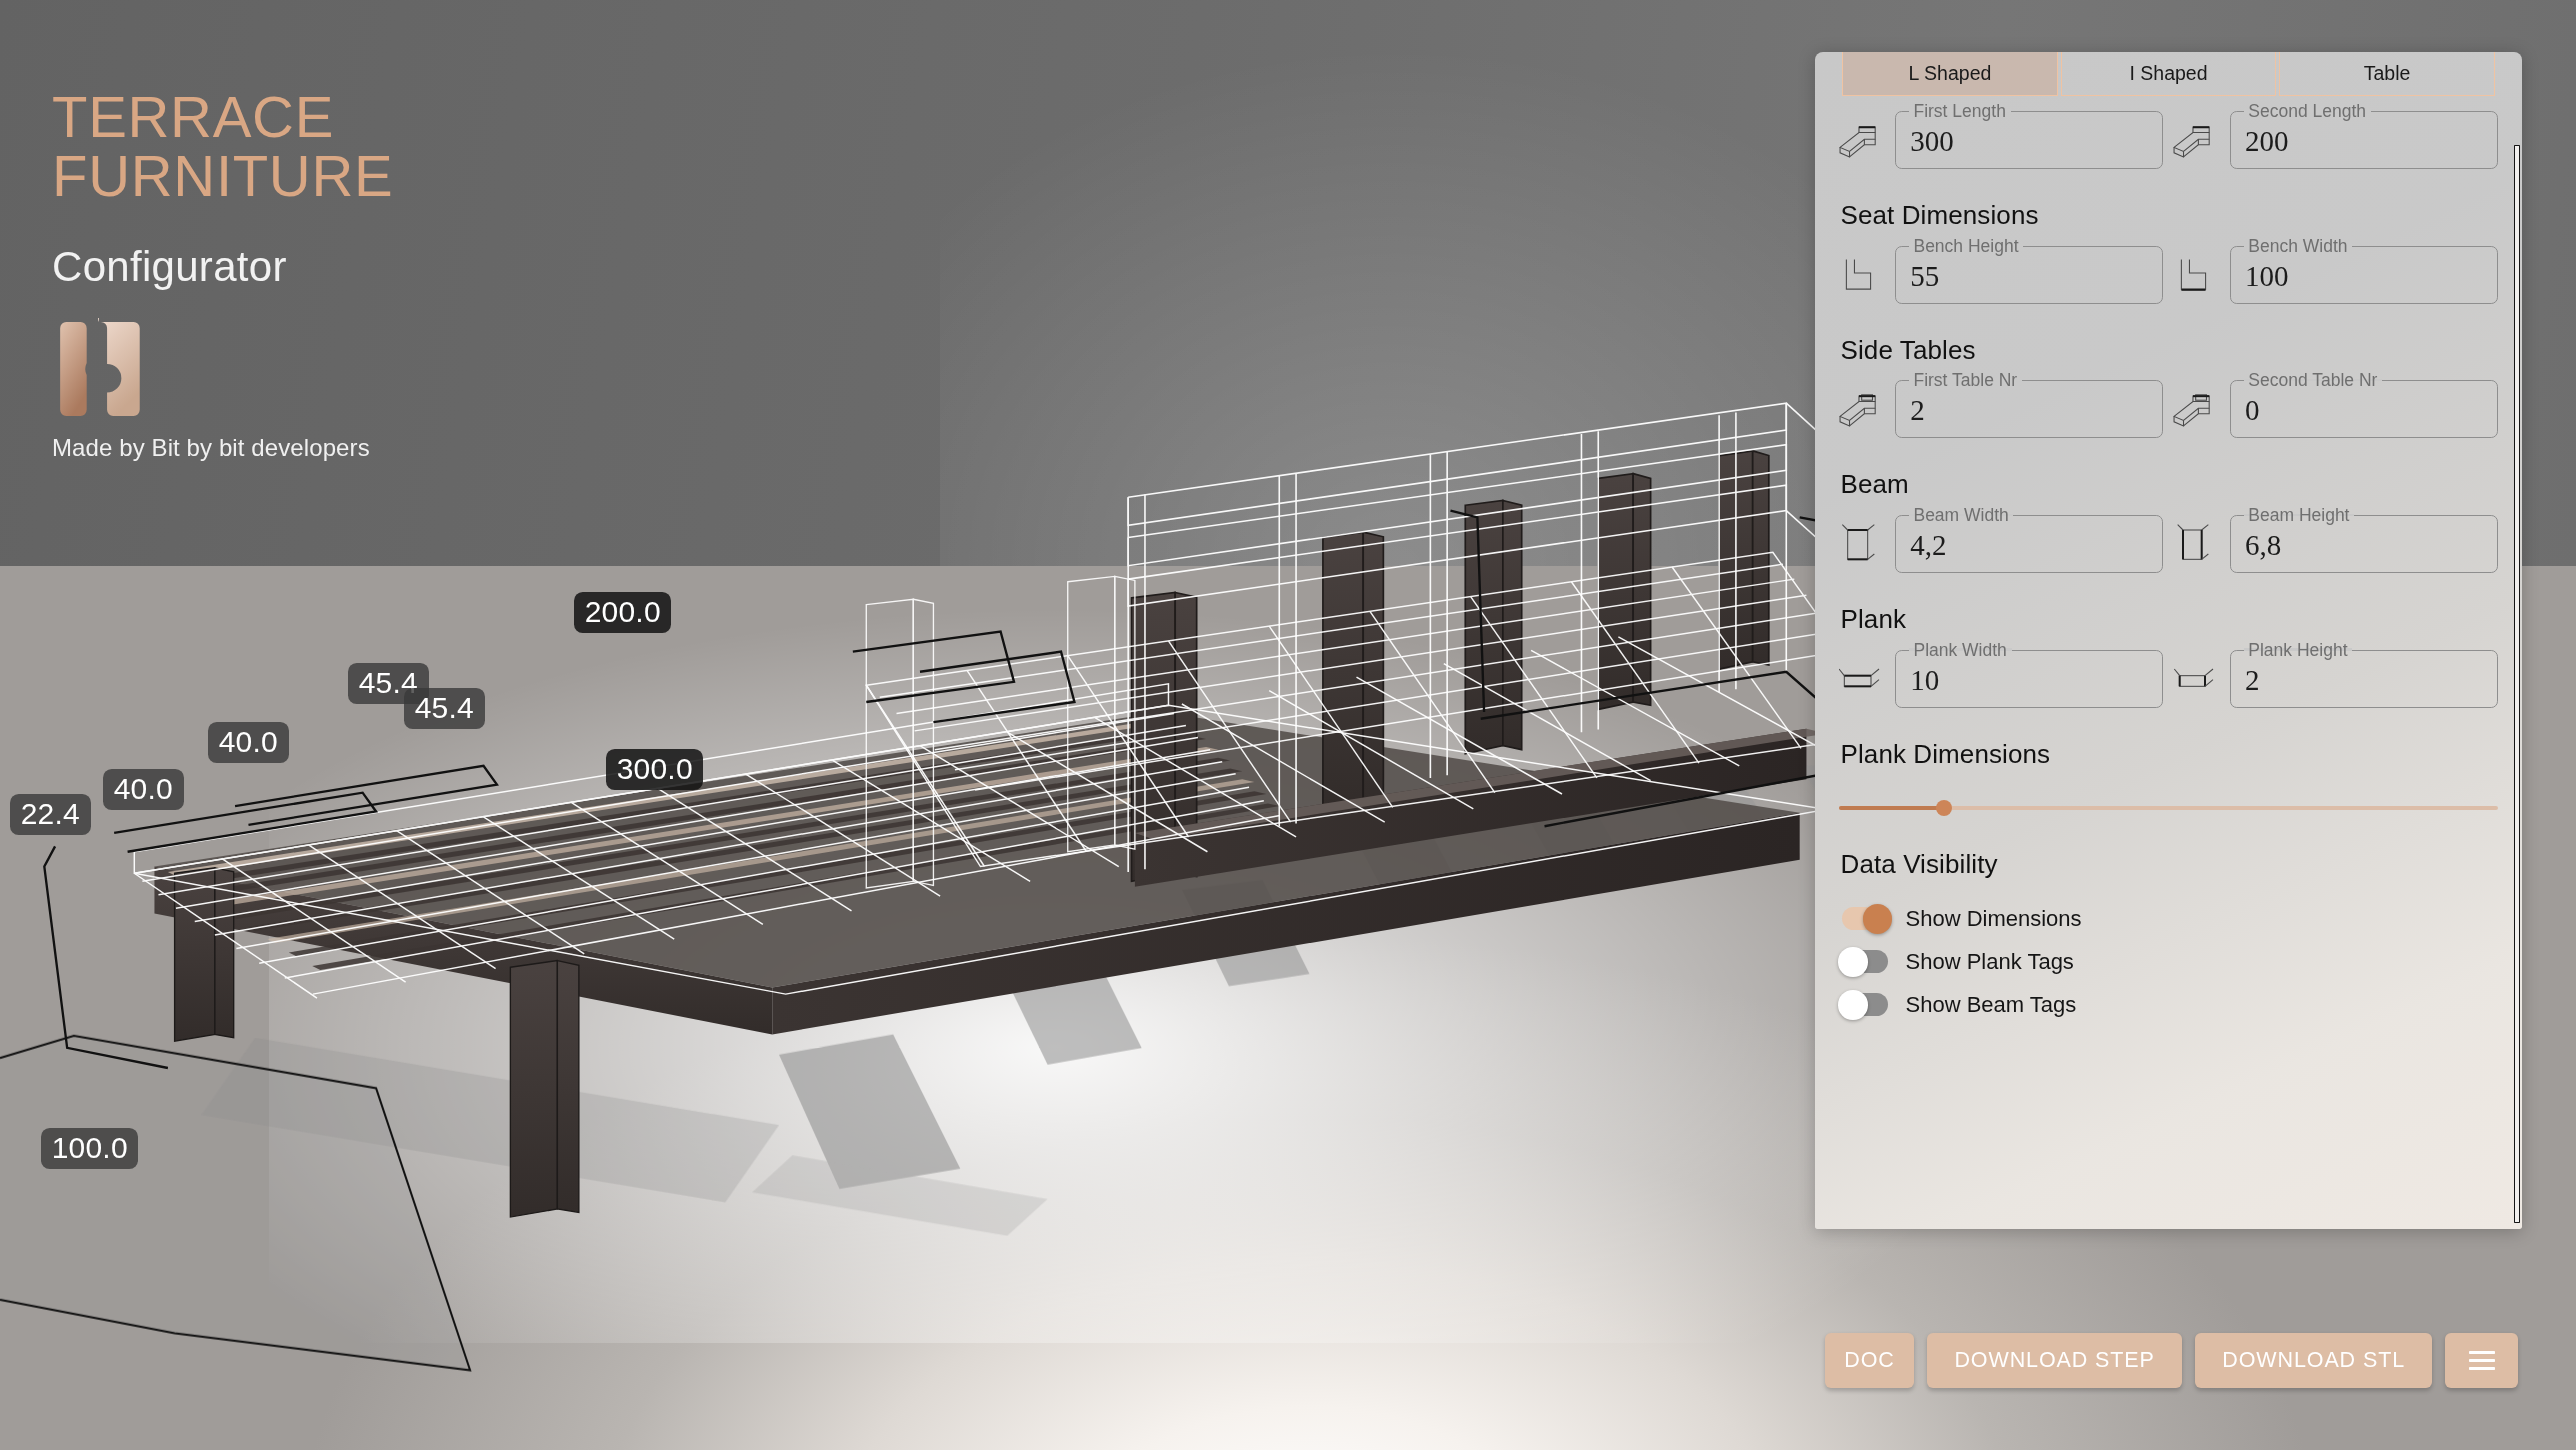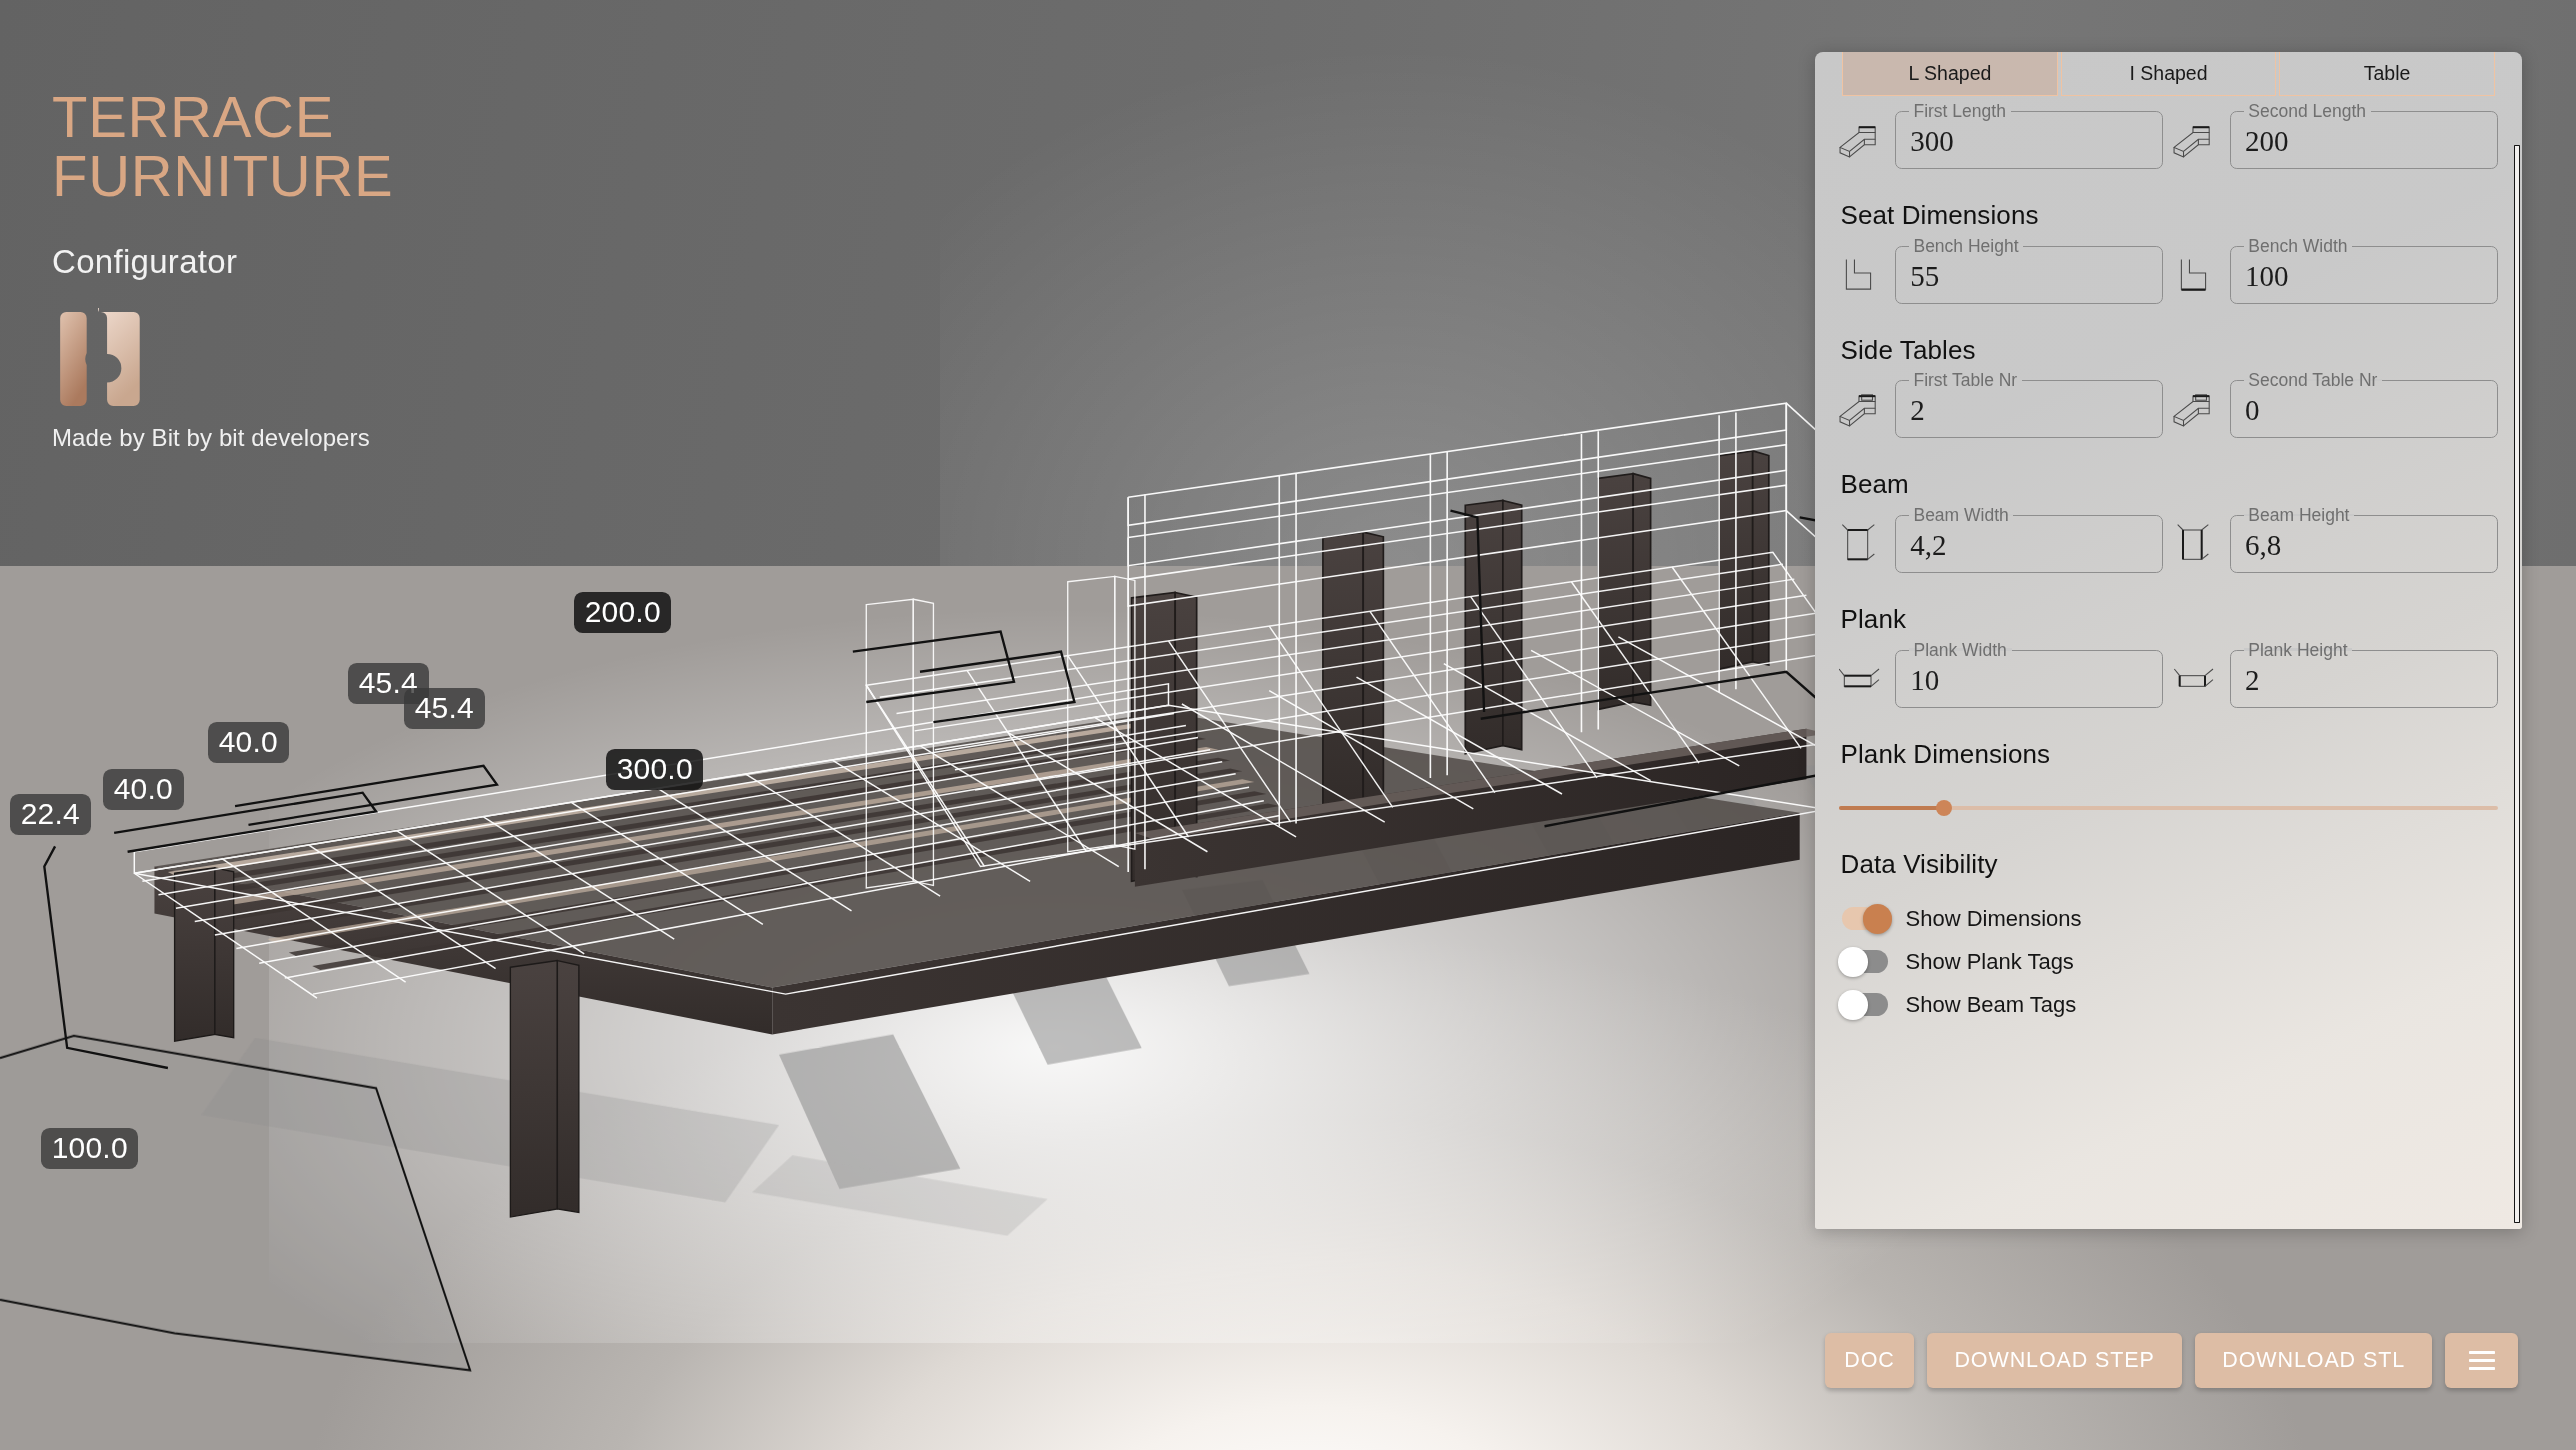--- a/index.html
+++ b/index.html
@@ -57,21 +57,21 @@
   #brand-title {
     color: #d9a784;
     font-size: 58px;
     font-weight: 300;
     line-height: 1.02;
     letter-spacing: 0.7px;
     white-space: pre-line;
   }
   #brand-subtitle {
     color: #f2f2f2;
-    font-size: 33px;
+    font-size: 42px;
     font-weight: 300;
     margin-top: 38px;
     letter-spacing: 0.3px;
   }
   #brand-logo { margin-top: 27px; width: 102px; height: 102px; display:block; }
   #brand-credit {
     color: #f0f0f0;
     font-size: 24px;
     font-weight: 300;
     margin-top: 13.4px;

